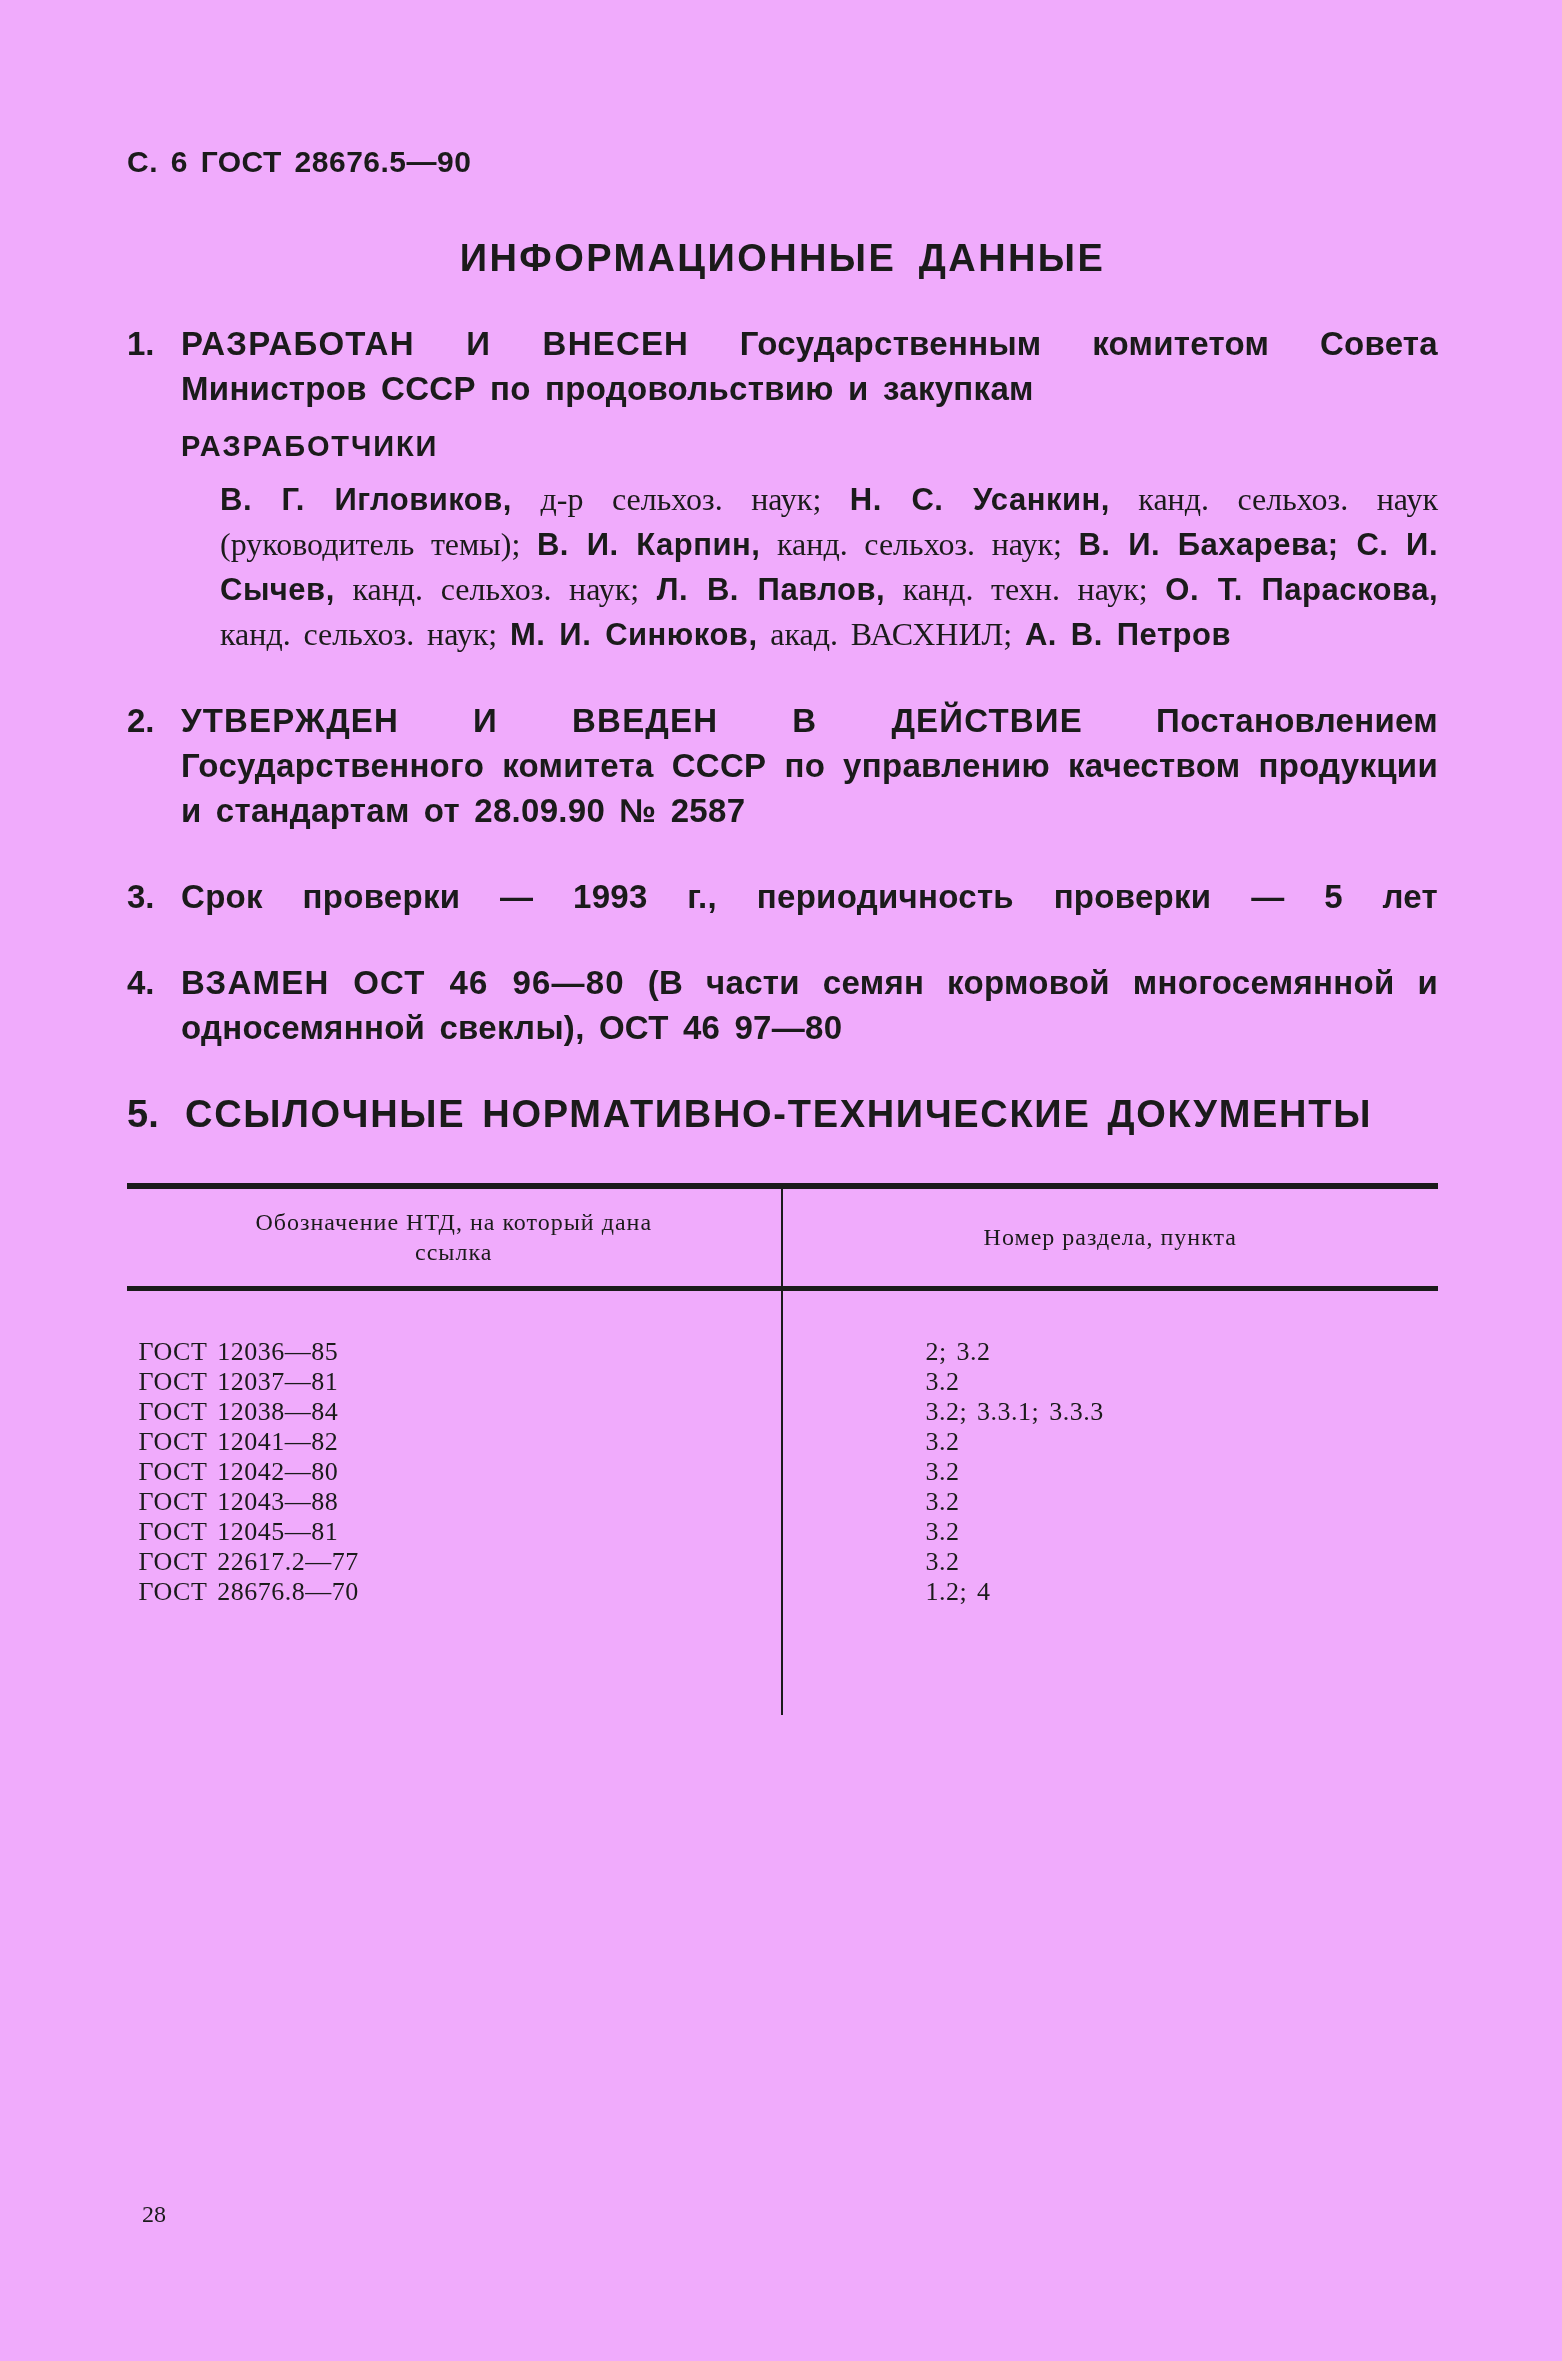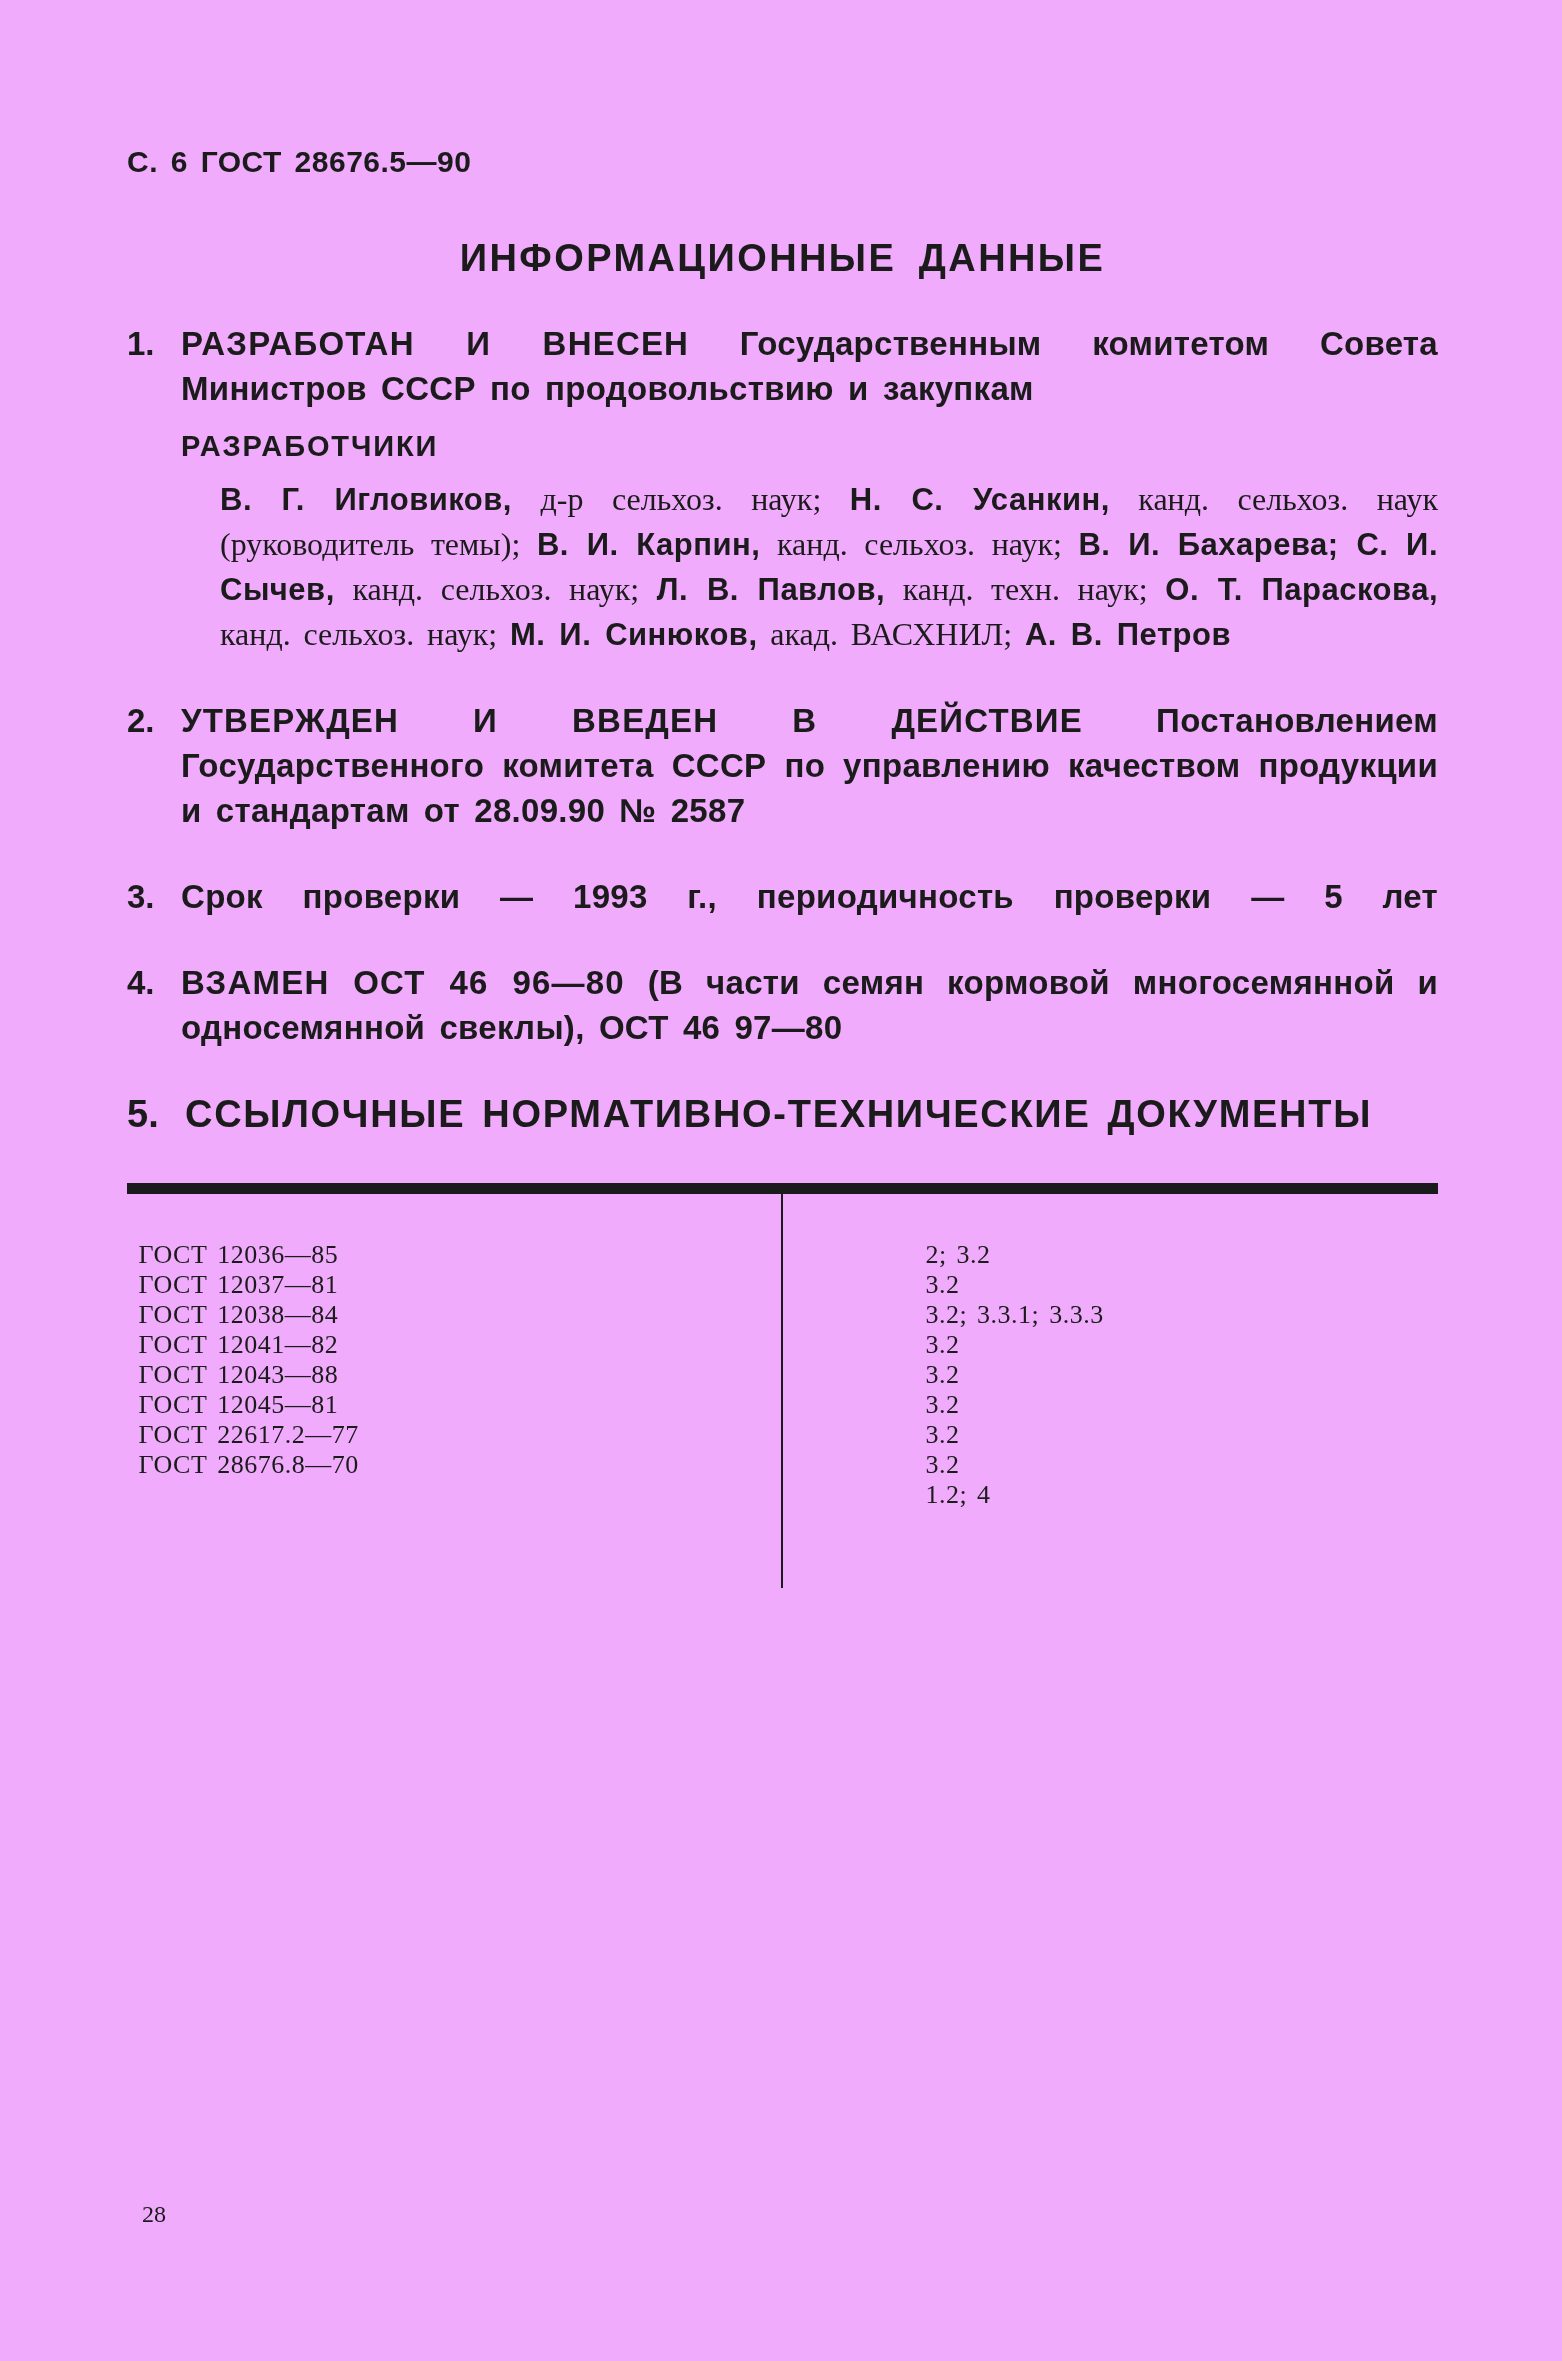--- a/index.html
+++ b/index.html
@@ -159,27 +159,32 @@
     <span class="body"><span class="lead">ВЗАМЕН ОСТ 46 96—80</span> <span>(В части семян кормовой многосемянной и односемянной свеклы), ОСТ 46 97—80</span></span>
   </div>
 
   <div class="item section">
     <span class="num">5.</span>
     <span class="body"><span class="lead">ССЫЛОЧНЫЕ НОРМАТИВНО-ТЕХНИЧЕСКИЕ ДОКУМЕНТЫ</span></span>
   </div>
 
   <div class="ref-table">
     <div class="rt-toprule"></div>
+    <div class="rt-head">
+      <div class="hc c1">Обозначение НТД, на который дана ссылка</div>
+      <div class="hc c2">Номер раздела, пункта</div>
+    </div>
     <div class="rt-dbl"></div>
     <div class="rt-body">
       <div class="col c1">
         <div class="cell">ГОСТ 12036—85</div>
         <div class="cell">ГОСТ 12037—81</div>
         <div class="cell">ГОСТ 12038—84</div>
         <div class="cell">ГОСТ 12041—82</div>
+        <div class="cell">ГОСТ 12042—80</div>
         <div class="cell">ГОСТ 12043—88</div>
         <div class="cell">ГОСТ 12045—81</div>
         <div class="cell">ГОСТ 22617.2—77</div>
         <div class="cell">ГОСТ 28676.8—70</div>
       </div>
       <div class="col c2">
         <div class="cell">2; 3.2</div>
         <div class="cell">3.2</div>
         <div class="cell">3.2; 3.3.1; 3.3.3</div>
         <div class="cell">3.2</div>

